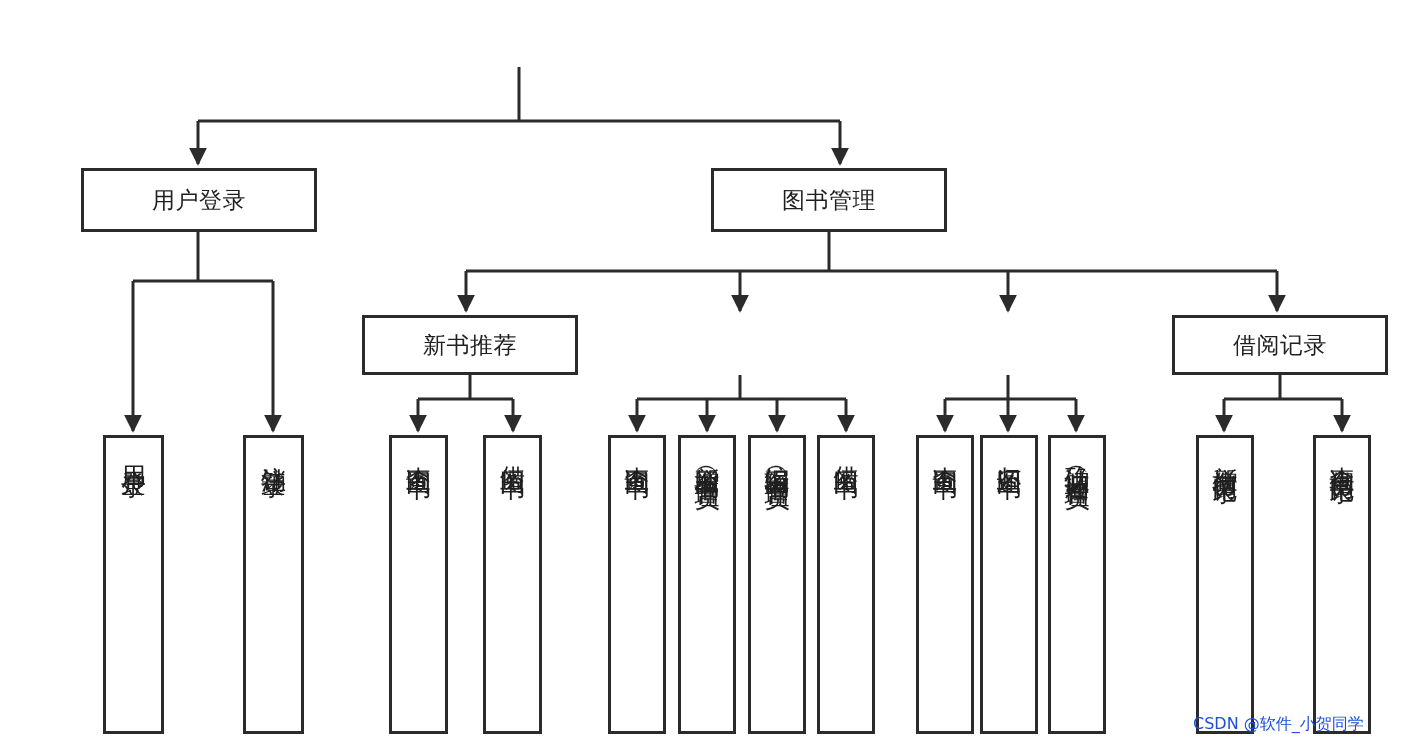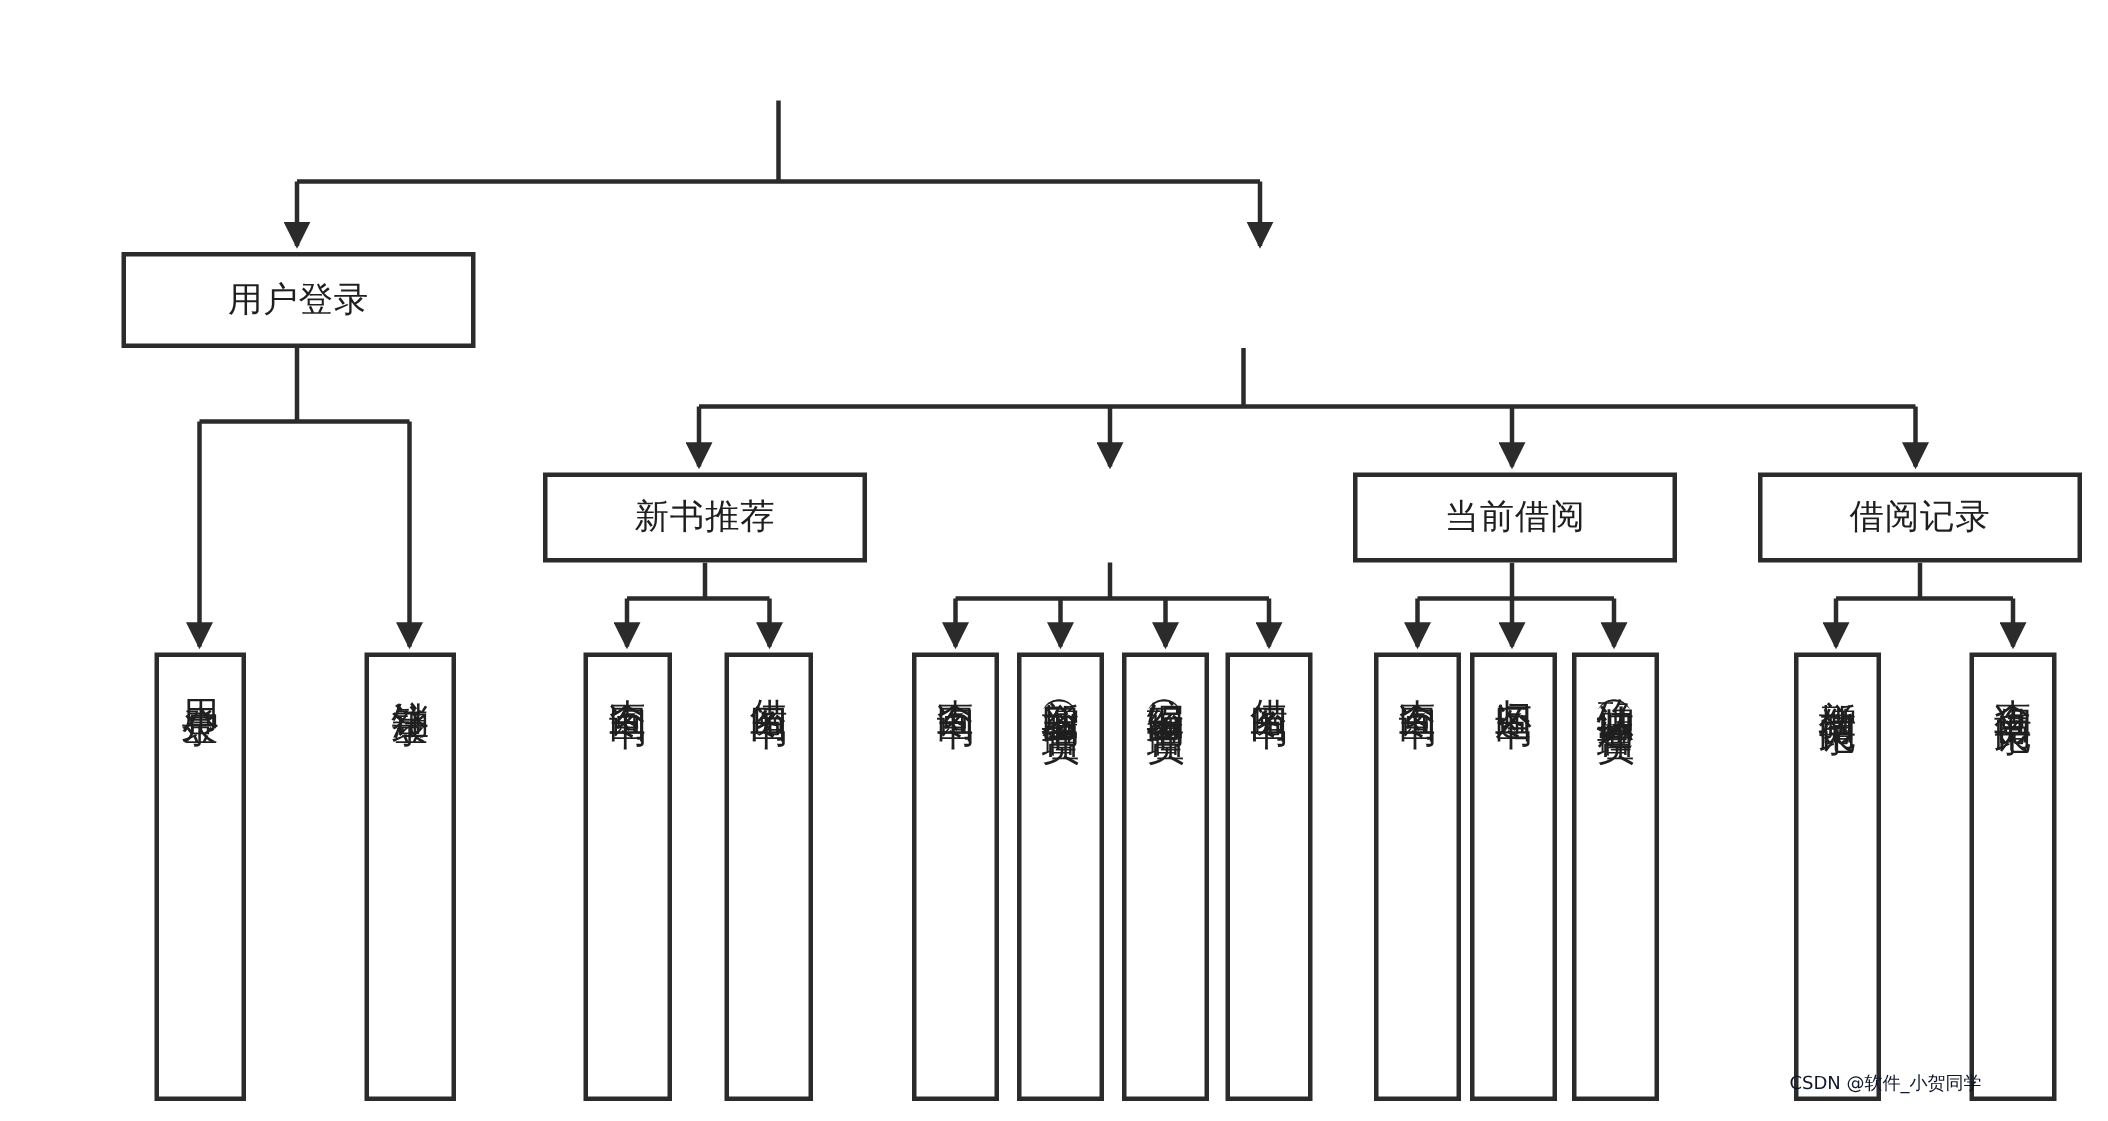--- a/index.html
+++ b/index.html
@@ -62,22 +62,22 @@
     text-orientation: upright;
     font-size: 25px;
     line-height: 1.0;
     letter-spacing: 3px;
     white-space: nowrap;
   }
   .watermark {
     position: absolute;
     left: 1193px;
     top: 714px;
-    font-size: 12px;
-    color: #0f172a;
+    font-size: 16px;
+    color: #1d4ed8;
     white-space: nowrap;
     font-family: "DejaVu Sans", "Liberation Sans", sans-serif;
   }
 </style>
 </head>
 <body>
 
 <div id="diagram-root">
 
   <svg class="edges" viewBox="0 0 1405 747">
@@ -132,27 +132,27 @@
       <path d="M 1224 399 L 1342 399"></path>
       <path d="M 1224 399 L 1224 431" marker-end="url(#arrow)"></path>
       <path d="M 1342 399 L 1342 431" marker-end="url(#arrow)"></path>
     </g>
   </svg>
 
 
   <div class="node h" style="left:81px; top:168px; width:236px; height:64px;">
     <span class="node-label">用户登录</span>
   </div>
+  <div class="node h" style="left:711px; top:168px; width:236px; height:64px;">
+    <span class="node-label">图书管理</span>
+  </div>
 
   <div class="node h" style="left:362px; top:315px; width:216px; height:60px;">
     <span class="node-label">新书推荐</span>
   </div>
-  <div class="node h" style="left:902px; top:315px; width:216px; height:60px;">
-    <span class="node-label">当前借阅</span>
-  </div>
   <div class="node h" style="left:1172px; top:315px; width:216px; height:60px;">
     <span class="node-label">借阅记录</span>
   </div>
 
   <div class="node v" style="left:103px; top:435px; width:61px; height:299px;">
     <span class="node-label">用户登录</span>
   </div>
   <div class="node v" style="left:243px; top:435px; width:61px; height:299px;">
     <span class="node-label">注销登录</span>
   </div>

